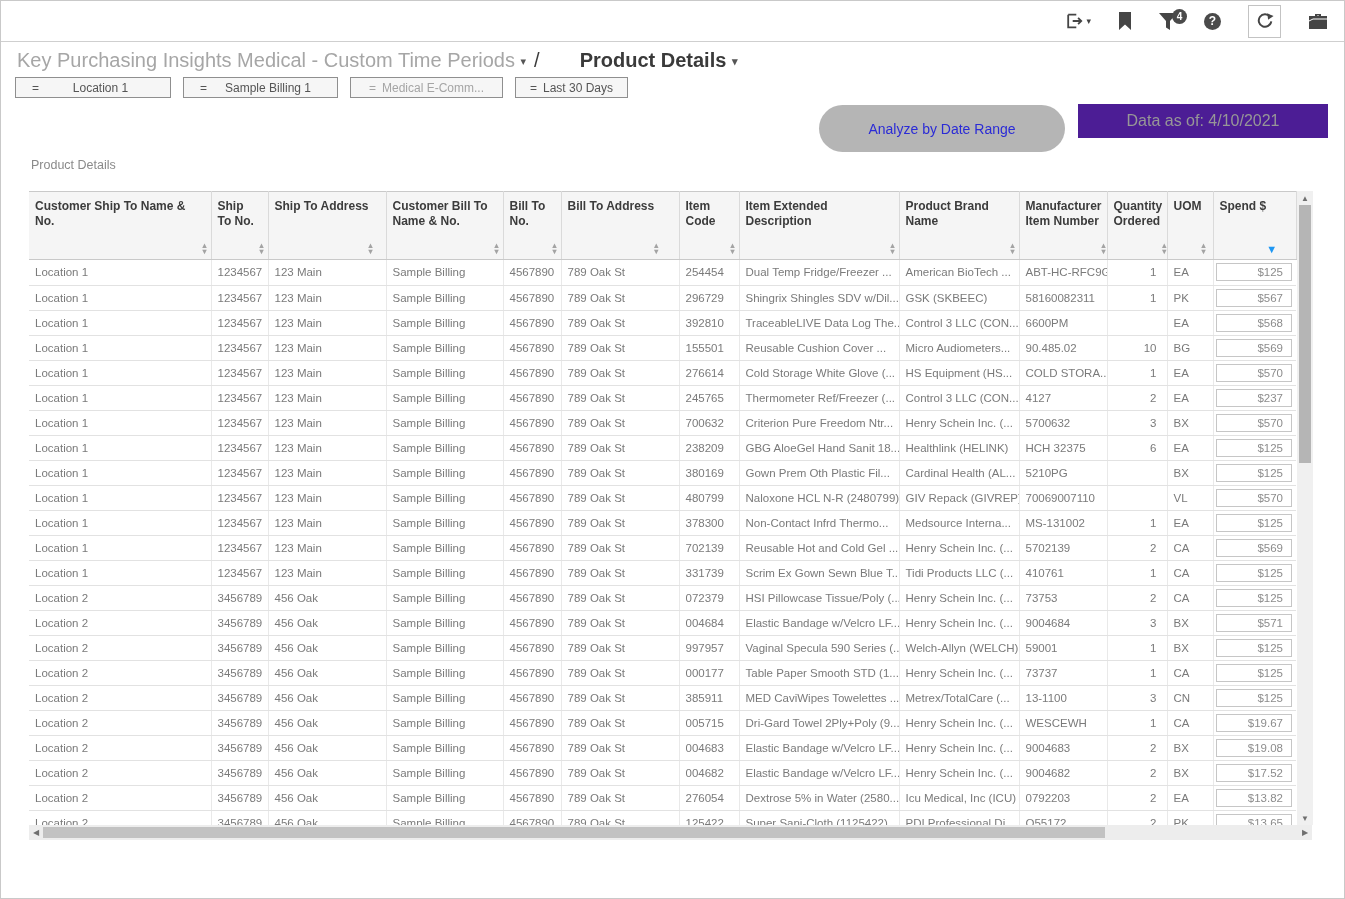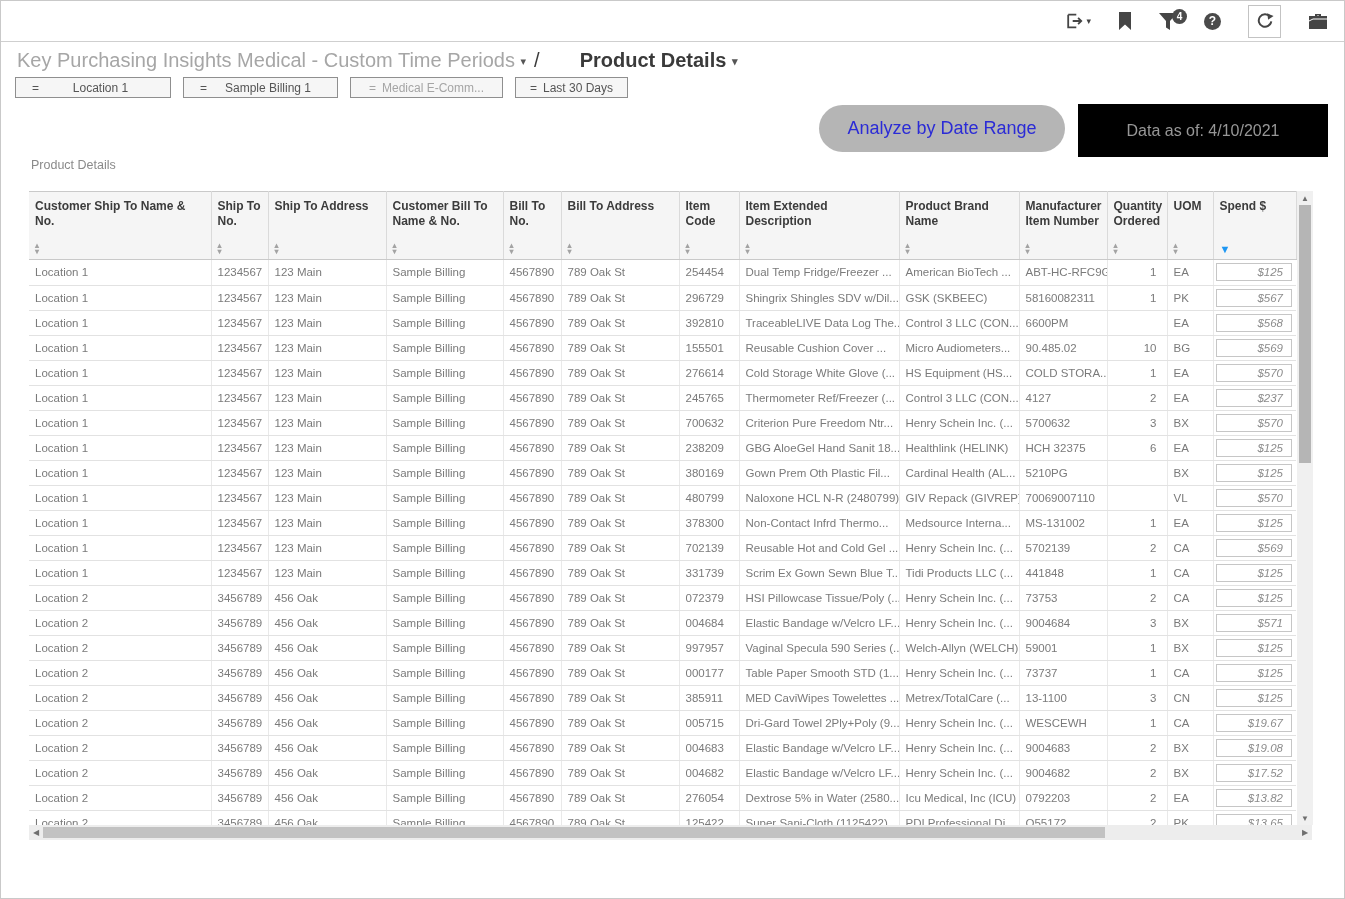--- a/index.html
+++ b/index.html
@@ -30,42 +30,42 @@
           color:#555; padding:0 8px; cursor:pointer; }
   .chip .op { margin-right:6px; }
   .chip.spread { justify-content:flex-start; }
   .chip.spread .op { margin-left:8px; margin-right:0; }
   .chip.spread .lbl { flex:1; text-align:center; }
   .chip.dim { color:#a5a5a5; }
   .chip.c1 { width:156px; } .chip.c2 { width:155px; } .chip.c3 { width:153px; justify-content:center; } .chip.c4 { width:113px; justify-content:center; }
 
   
   .analyze-btn { position:absolute; left:818px; top:104px; width:246px; height:47px; border-radius:24px; border:none;
-                 background:#b5b5b5; color:#2b2bd6; font-size:18px; font-family:"Liberation Sans",sans-serif; cursor:pointer; }
-  .data-asof  { position:absolute; left:1077px; top:103px; width:250px; height:53px; background:#000000; color:#979797;
+                 background:#b5b5b5; color:#2b2bd6; font-size:14px; font-family:"Liberation Sans",sans-serif; cursor:pointer; }
+  .data-asof  { position:absolute; left:1077px; top:103px; width:250px; height:34px; background:#4c1d95; color:#979797;
                 font-size:16px; display:flex; align-items:center; justify-content:center; }
 
   .section-title { position:absolute; left:30px; top:157px; font-size:12.5px; color:#8a8a8a; }
 
   
   .table-wrap { position:absolute; left:28px; top:190px; width:1284px; height:650px; }
   .grid-area  { position:absolute; left:0; top:0; width:1267px; }
   table { border-collapse:collapse; table-layout:fixed; width:1267px; }
   thead th { background:#f5f5f5; border-top:1px solid #c9c9c9; border-bottom:1px solid #c9c9c9; border-right:1px solid #dadada;
              height:68px; vertical-align:top; text-align:left; padding:7px 4px 4px 6px; font-size:12px; color:#3c3c3c; font-weight:700;
              line-height:15px; cursor:pointer; }
-  thead th .th-inner { display:flex; flex-direction:column; height:100%; }
+  thead th .th-inner { display:flex; flex-direction:row; height:100%; }
   thead th .sort { margin-top:auto; }
   .sort-updown span { display:block; font-size:8px; line-height:6px; color:#a3a3a3; }
   .sort-desc { font-size:11px; color:#1e97f3; line-height:11px; }
   .body-clip { height:566px; overflow:hidden; background:#fff; }
   tbody td { height:25px; border-bottom:1px solid #e2e2e2; border-right:1px solid #e9e9e9; font-size:11.5px; color:#7a7a7a;
              padding:0 4px 0 6px; white-space:nowrap; overflow:hidden; }
   tbody td.num { text-align:right; padding-right:10px; }
-  tbody td.spend { padding:0; border-right:none;font-style:italic; }
+  tbody td.spend { padding:0; border-right:none; }
   .spend-box { border:1px solid #c6c6c6; margin:2px 4px 2px 2px; padding:2px 8px 2px 4px; text-align:right; color:#8c8c8c; background:#fff; }
 
   
   .vscroll { position:absolute; right:0; top:0; width:16px; height:634px; background:#f0f0f0; }
   .vscroll .arrow { position:absolute; width:16px; height:14px; font-size:8px; color:#6f6f6f; display:flex; align-items:center; justify-content:center; cursor:pointer; }
   .vscroll .arrow.up { top:0; } .vscroll .arrow.down { bottom:0; }
   .v-thumb { position:absolute; left:2px; top:14px; width:12px; height:258px; background:#b5b5b5; cursor:pointer; }
   .hscroll { position:absolute; left:0; top:634px; width:1283px; height:15px; background:#ededed; }
   .hscroll .arrow { position:absolute; top:0; width:14px; height:15px; font-size:8px; color:#6f6f6f; display:flex; align-items:center; justify-content:center; cursor:pointer; }
   .hscroll .arrow.left { left:0; } .hscroll .arrow.right { right:0; }
@@ -509,21 +509,21 @@
               <tr>
                 <td>Location 1</td>
                 <td>1234567</td>
                 <td>123 Main</td>
                 <td>Sample Billing</td>
                 <td>4567890</td>
                 <td>789 Oak St</td>
                 <td>331739</td>
                 <td>Scrim Ex Gown Sewn Blue T...</td>
                 <td>Tidi Products LLC (...</td>
-                <td>441848</td>
+                <td>410761</td>
                 <td class="num">1</td>
                 <td>CA</td>
                 <td class="spend">
                   <div class="spend-box">$125</div>
                 </td>
               </tr>
               <tr>
                 <td>Location 2</td>
                 <td>3456789</td>
                 <td>456 Oak</td>

